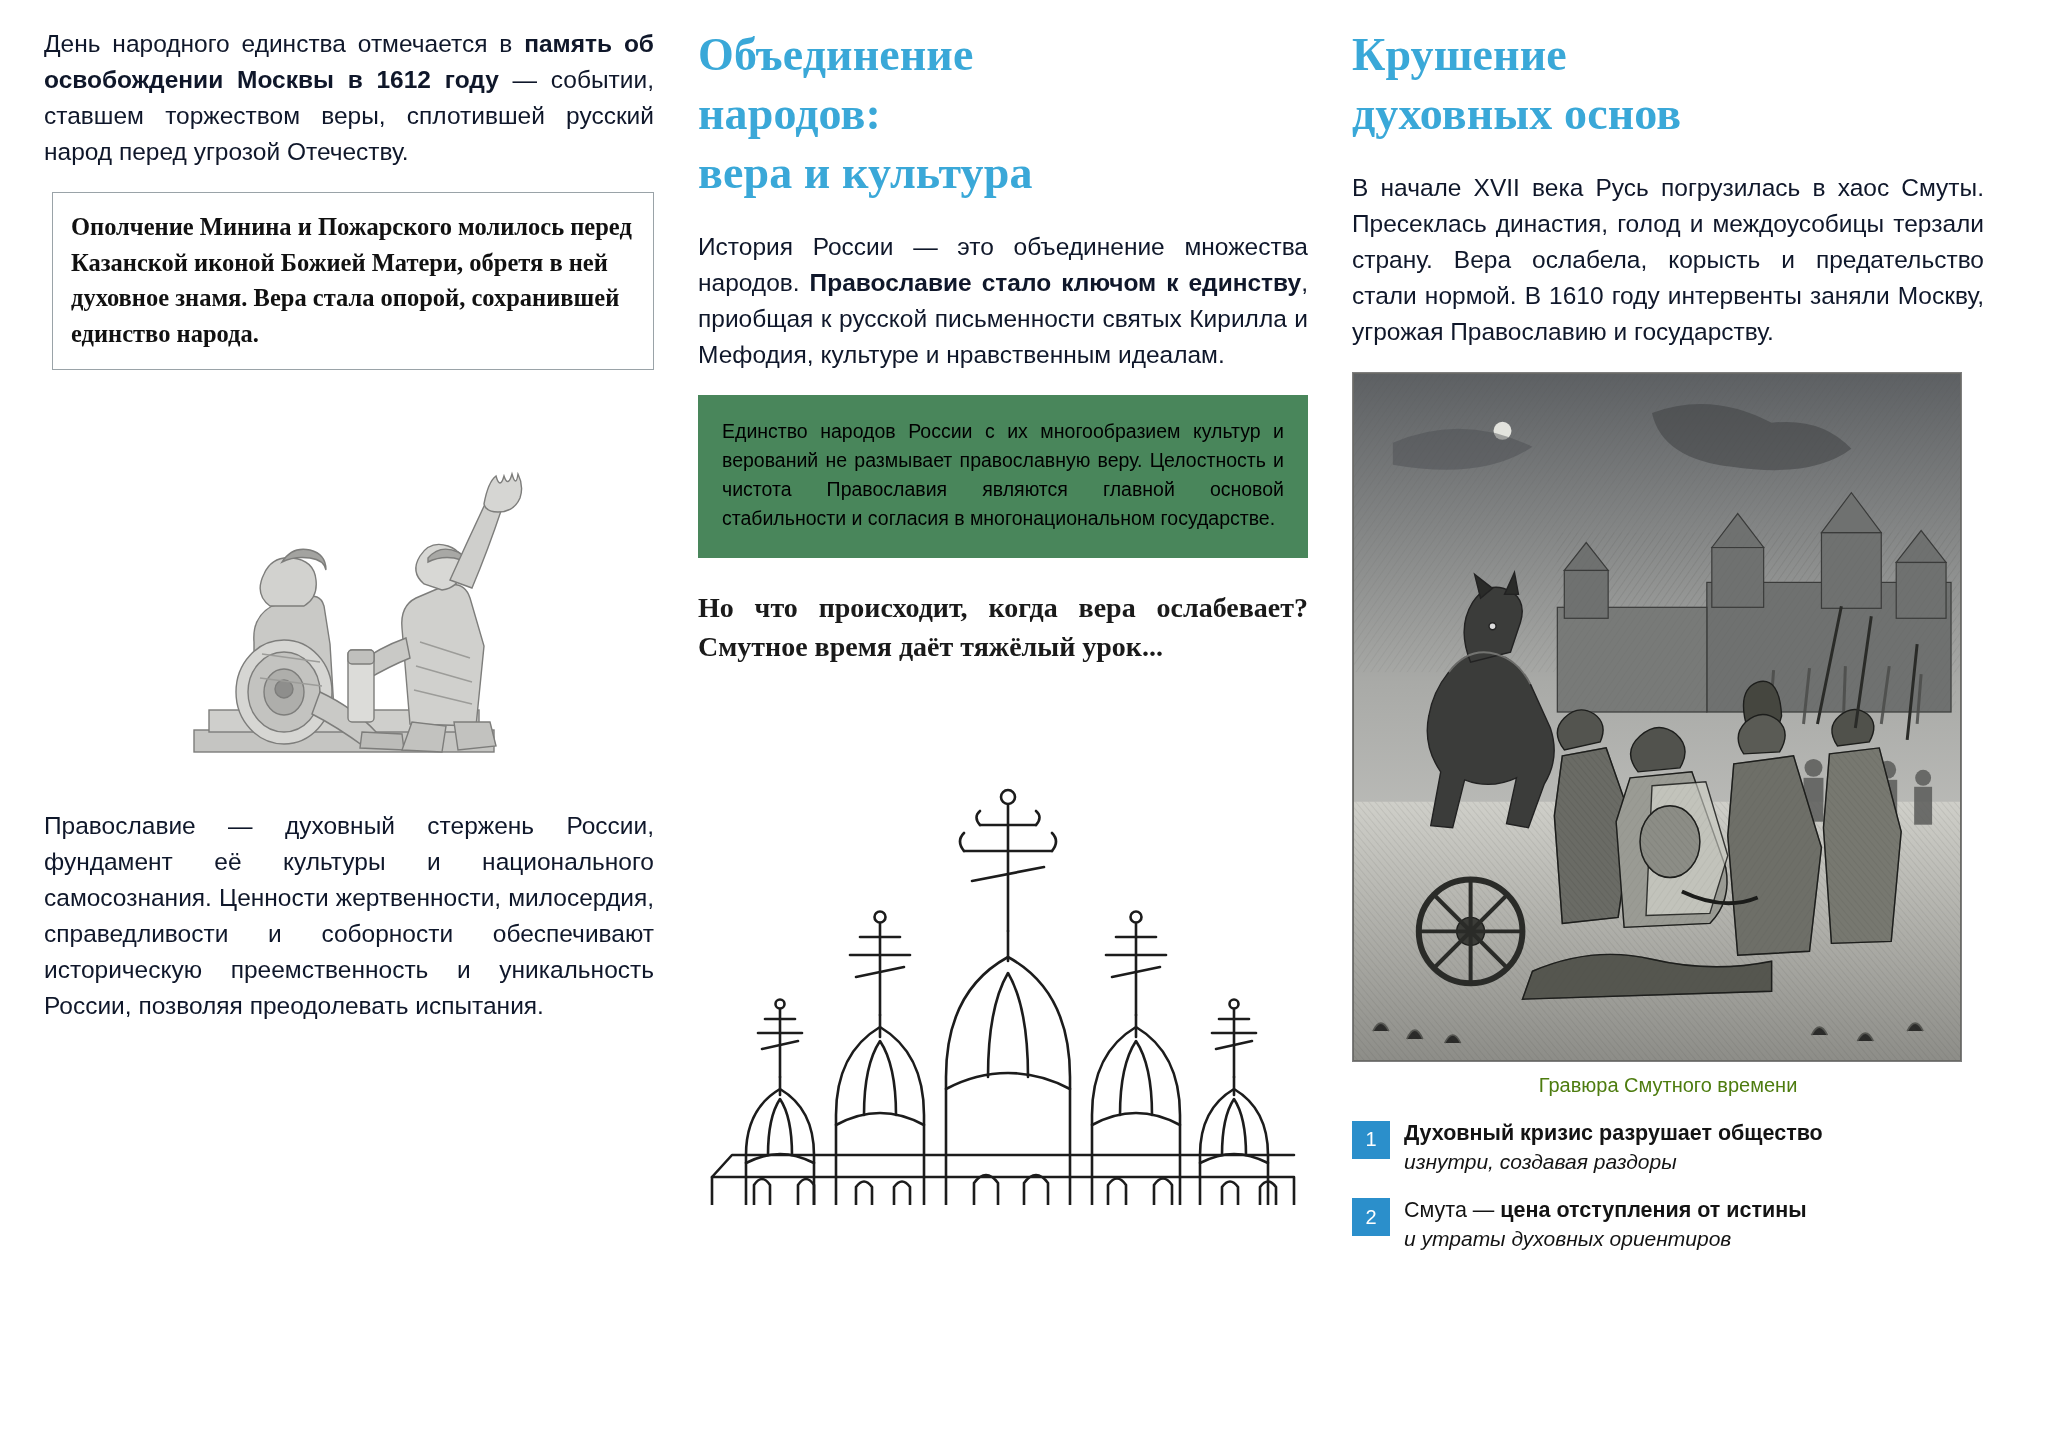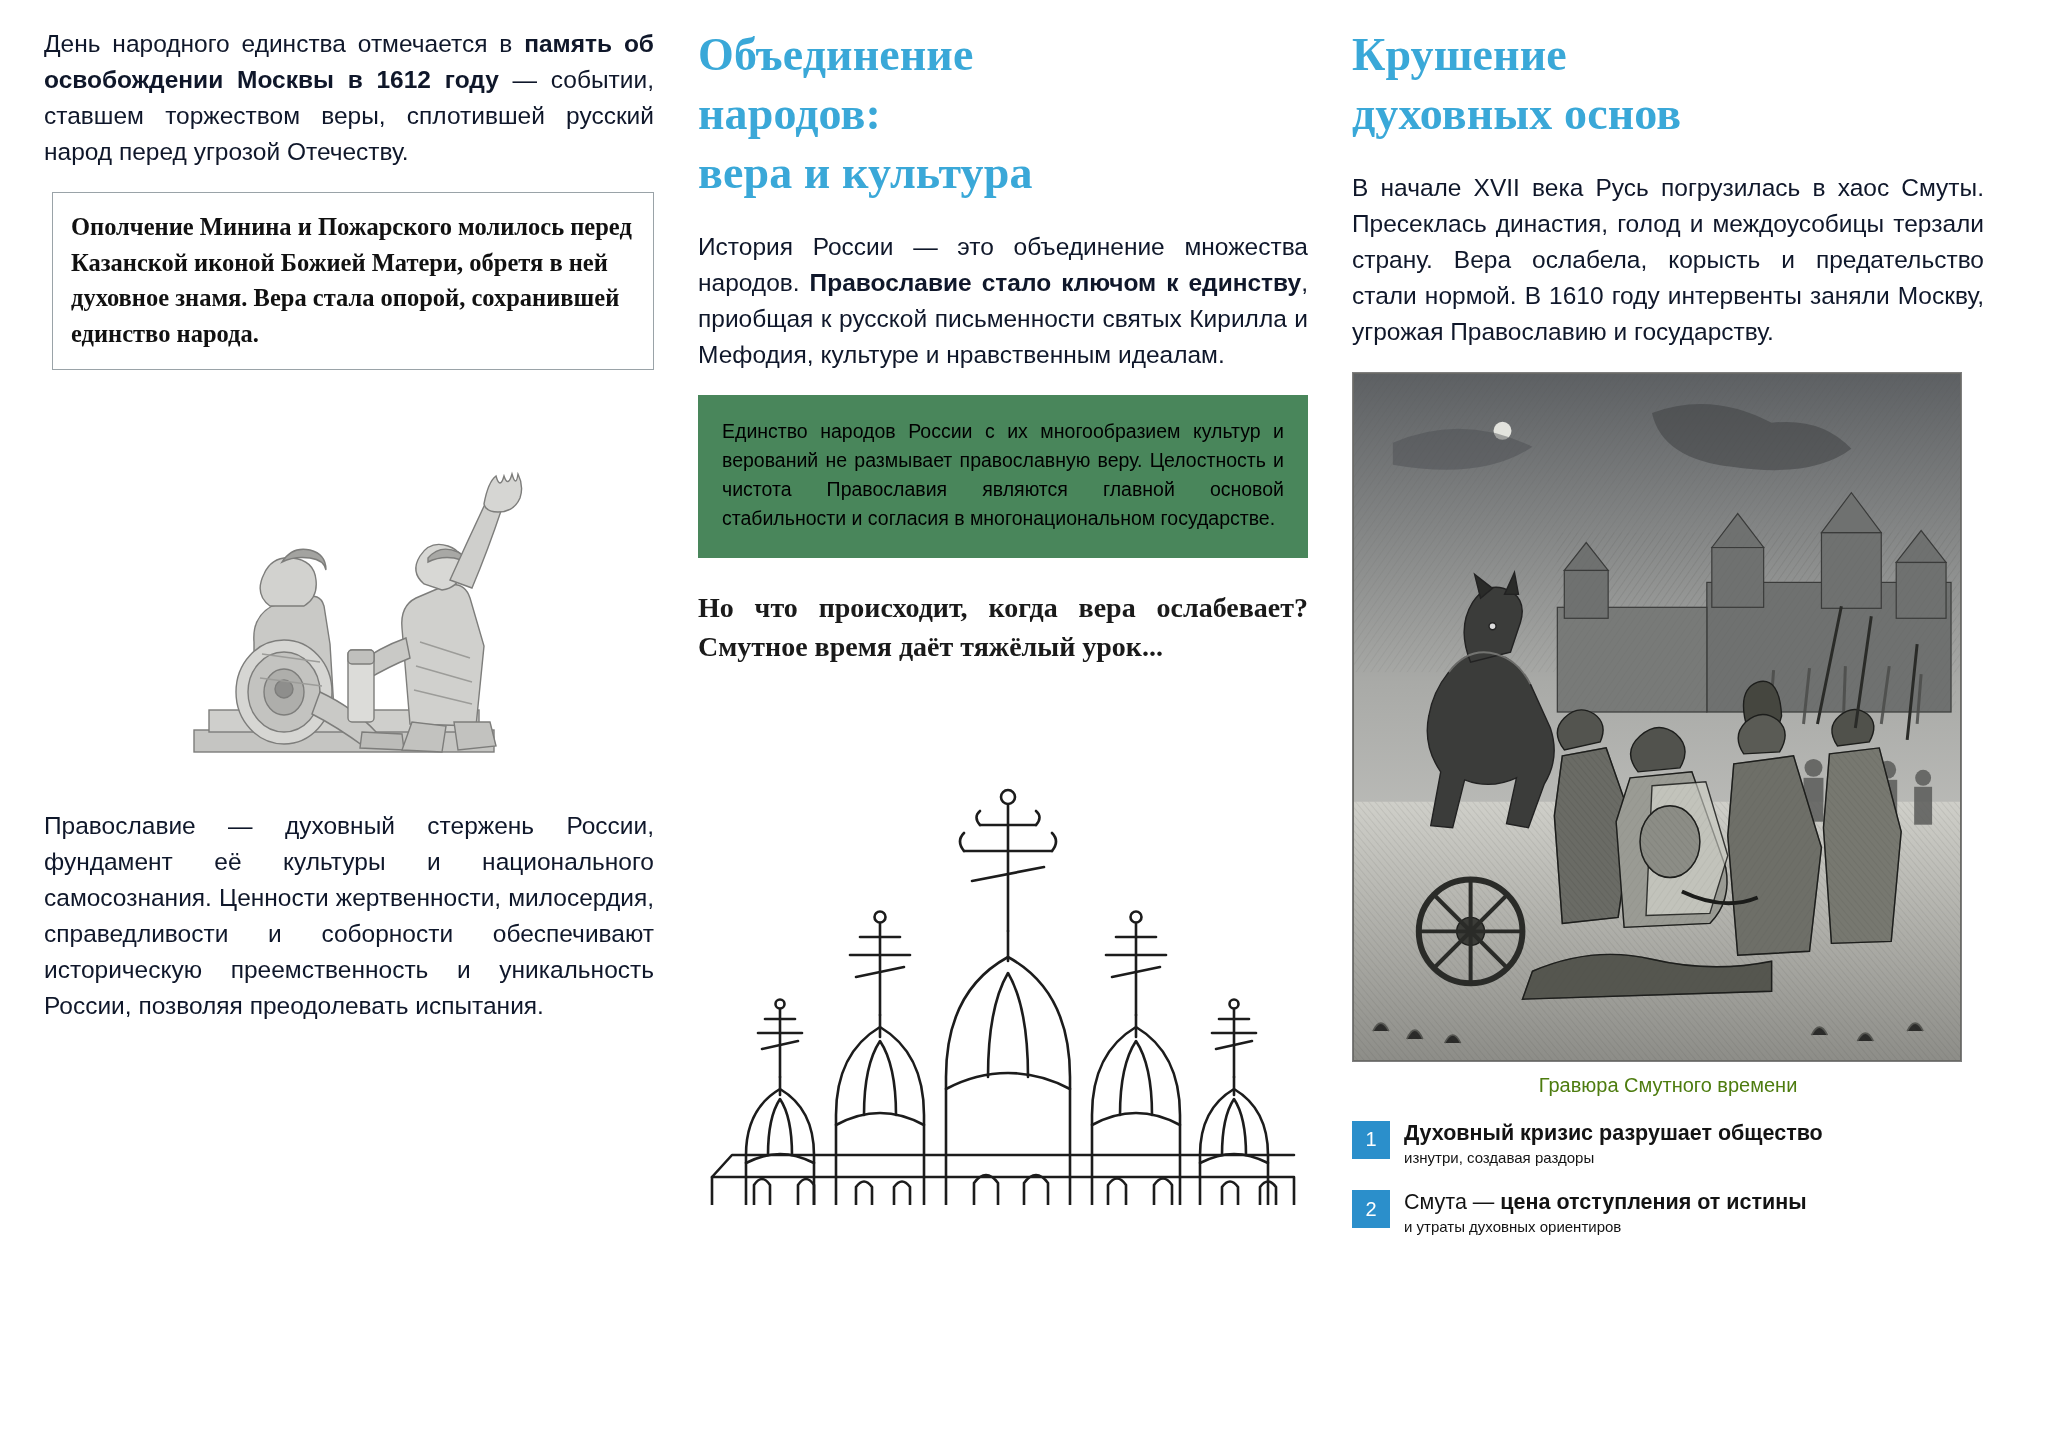--- a/index.html
+++ b/index.html
@@ -161,21 +161,21 @@
     justify-content: center;
     margin-top: 2px;
   }
   .num-text {
     font-family: "Liberation Sans", sans-serif;
     font-size: 21.5px;
     line-height: 1.35;
     color: #131313;
   }
   .num-text .strong { font-weight: 700; }
-  .num-text .sub { display: block; font-size: 15px; }
+  .num-text .sub { display: block; font-size: 21px; font-style: italic; }
 </style>
 </head>
 <body>
 
 <div class="page">
 
   <div class="col col-1">
 
 
     <p class="body-text"><span>День народного единства отмечается в </span><span class="b">память об освобождении Москвы в 1612 году</span><span> — событии, ставшем торжеством веры, сплотившей русский народ перед угрозой Отечеству.</span></p>

